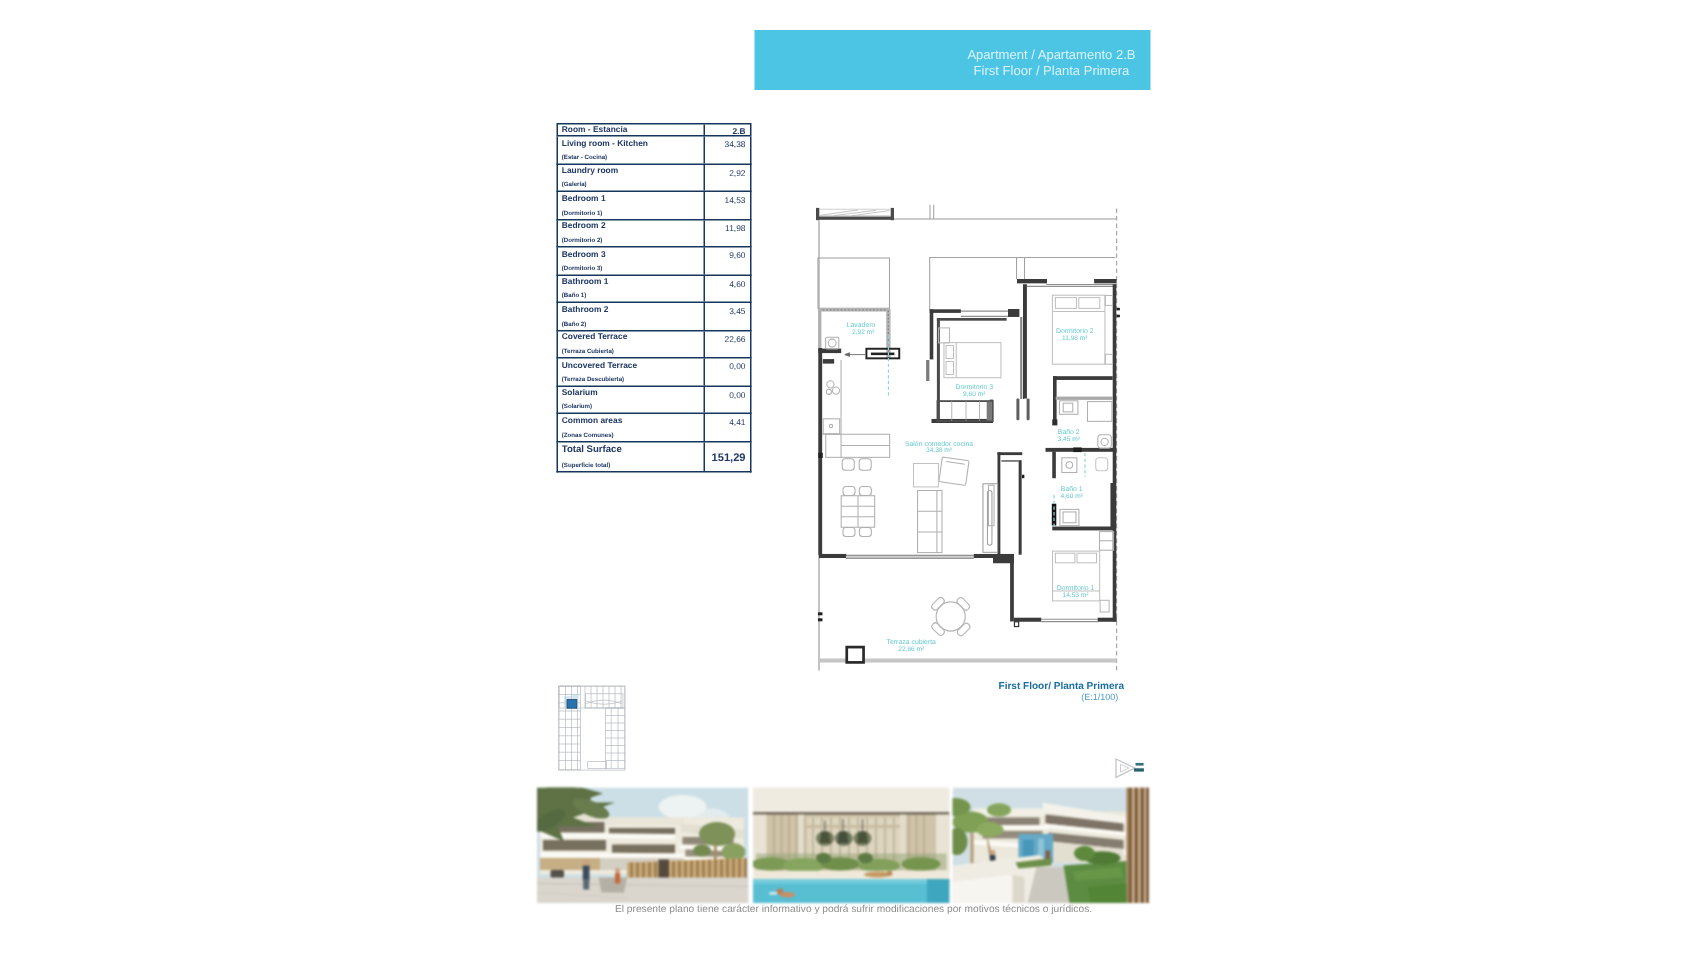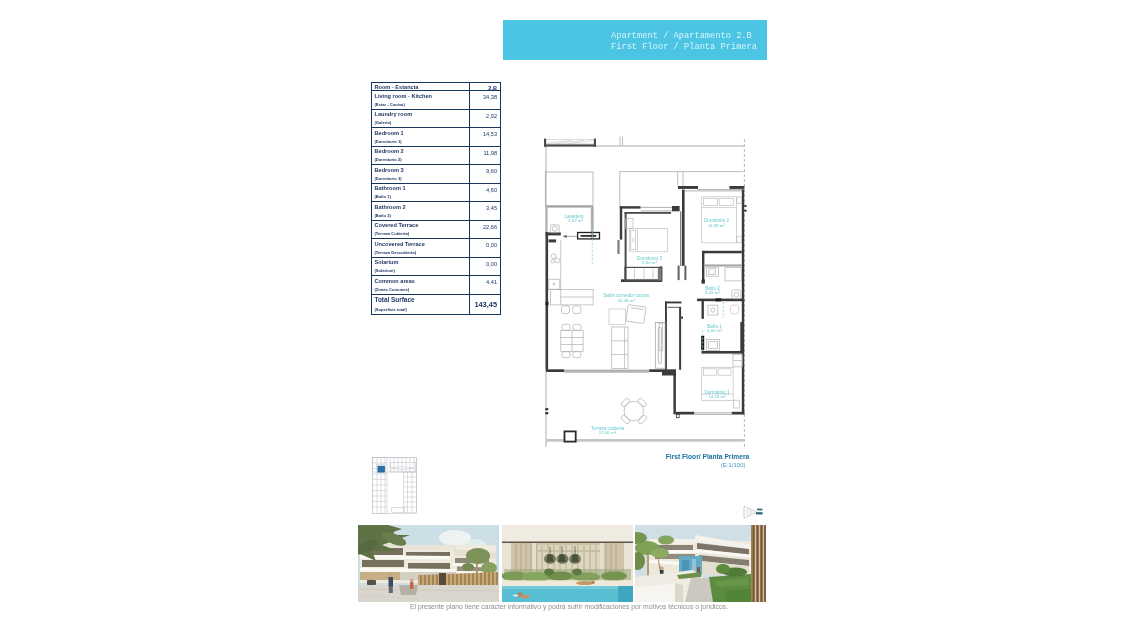--- a/index.html
+++ b/index.html
@@ -4,21 +4,21 @@
 <style>
   html,body{margin:0;padding:0;background:#fff;}
   body{width:1130px;height:635px;position:relative;overflow:hidden;
        font-family:"Liberation Sans", sans-serif;}
   .abs{position:absolute;}
 </style>
 </head>
 <body>
 
 <div class="abs" style="left:503px;top:20px;width:264px;height:40px;background:#4cc5e4;">
-  <div style="position:absolute;right:10px;top:10.5px;text-align:left;color:#d9f3fa;font-size:8.7px;line-height:11px;font-family:Liberation Mono, monospace;">Apartment / Apartamento 2.B<br>First Floor / Planta Primera</div>
+  <div style="position:absolute;right:10px;top:10.5px;text-align:center;color:#d9f3fa;font-size:8.7px;line-height:11px;">Apartment / Apartamento 2.B<br>First Floor / Planta Primera</div>
 </div>
 
 <style>
  .trow{position:relative;box-sizing:border-box;border:0.8px solid #17365d;border-top:none;width:130.5px;height:18.5px;}
  .trow .lab{position:absolute;left:3px;top:1.5px;font-size:5.6px;font-weight:bold;letter-spacing:0;}
  .trow .sub{position:absolute;left:3px;bottom:2px;font-size:4.1px;font-weight:bold;color:#1f3864;}
  .trow .val{position:absolute;right:3px;top:3px;font-size:5.6px;}
  .cdiv{position:absolute;top:0;bottom:0;left:97.5px;width:0.8px;background:#17365d;}
 </style>
 <div class="abs" id="tablebox" style="left:370.5px;top:82px;width:131px;color:#1f3864;">
@@ -89,21 +89,21 @@
     </div>
   <div class="trow">
       <span class="lab">Common areas</span>
       <span class="sub">(Zonas Comunes)</span>
       <span class="val">4,41</span>
       <span class="cdiv"></span>
     </div>
   <div class="trow" style="height:20.5px;">
     <span class="lab" style="font-size:6.4px;">Total Surface</span>
       <span class="sub">(Superficie total)</span>
-      <span class="val" style="font-size:7.4px;font-weight:bold;top:5px;">143,45</span>
+      <span class="val" style="font-size:7.4px;font-weight:bold;top:5px;">151,29</span>
       <span class="cdiv"></span>
   </div>
 </div>
 
 <svg class="abs" style="left:0;top:0;" width="1130" height="635" viewBox="0 0 1130 635" fill="none">
 <g stroke-linecap="butt">
 
   <path d="M546 147 V447" stroke="#9a9a9a" stroke-width="0.8"></path>
 
   <path d="M546 146 H744.3" stroke="#9a9a9a" stroke-width="0.8"></path>

